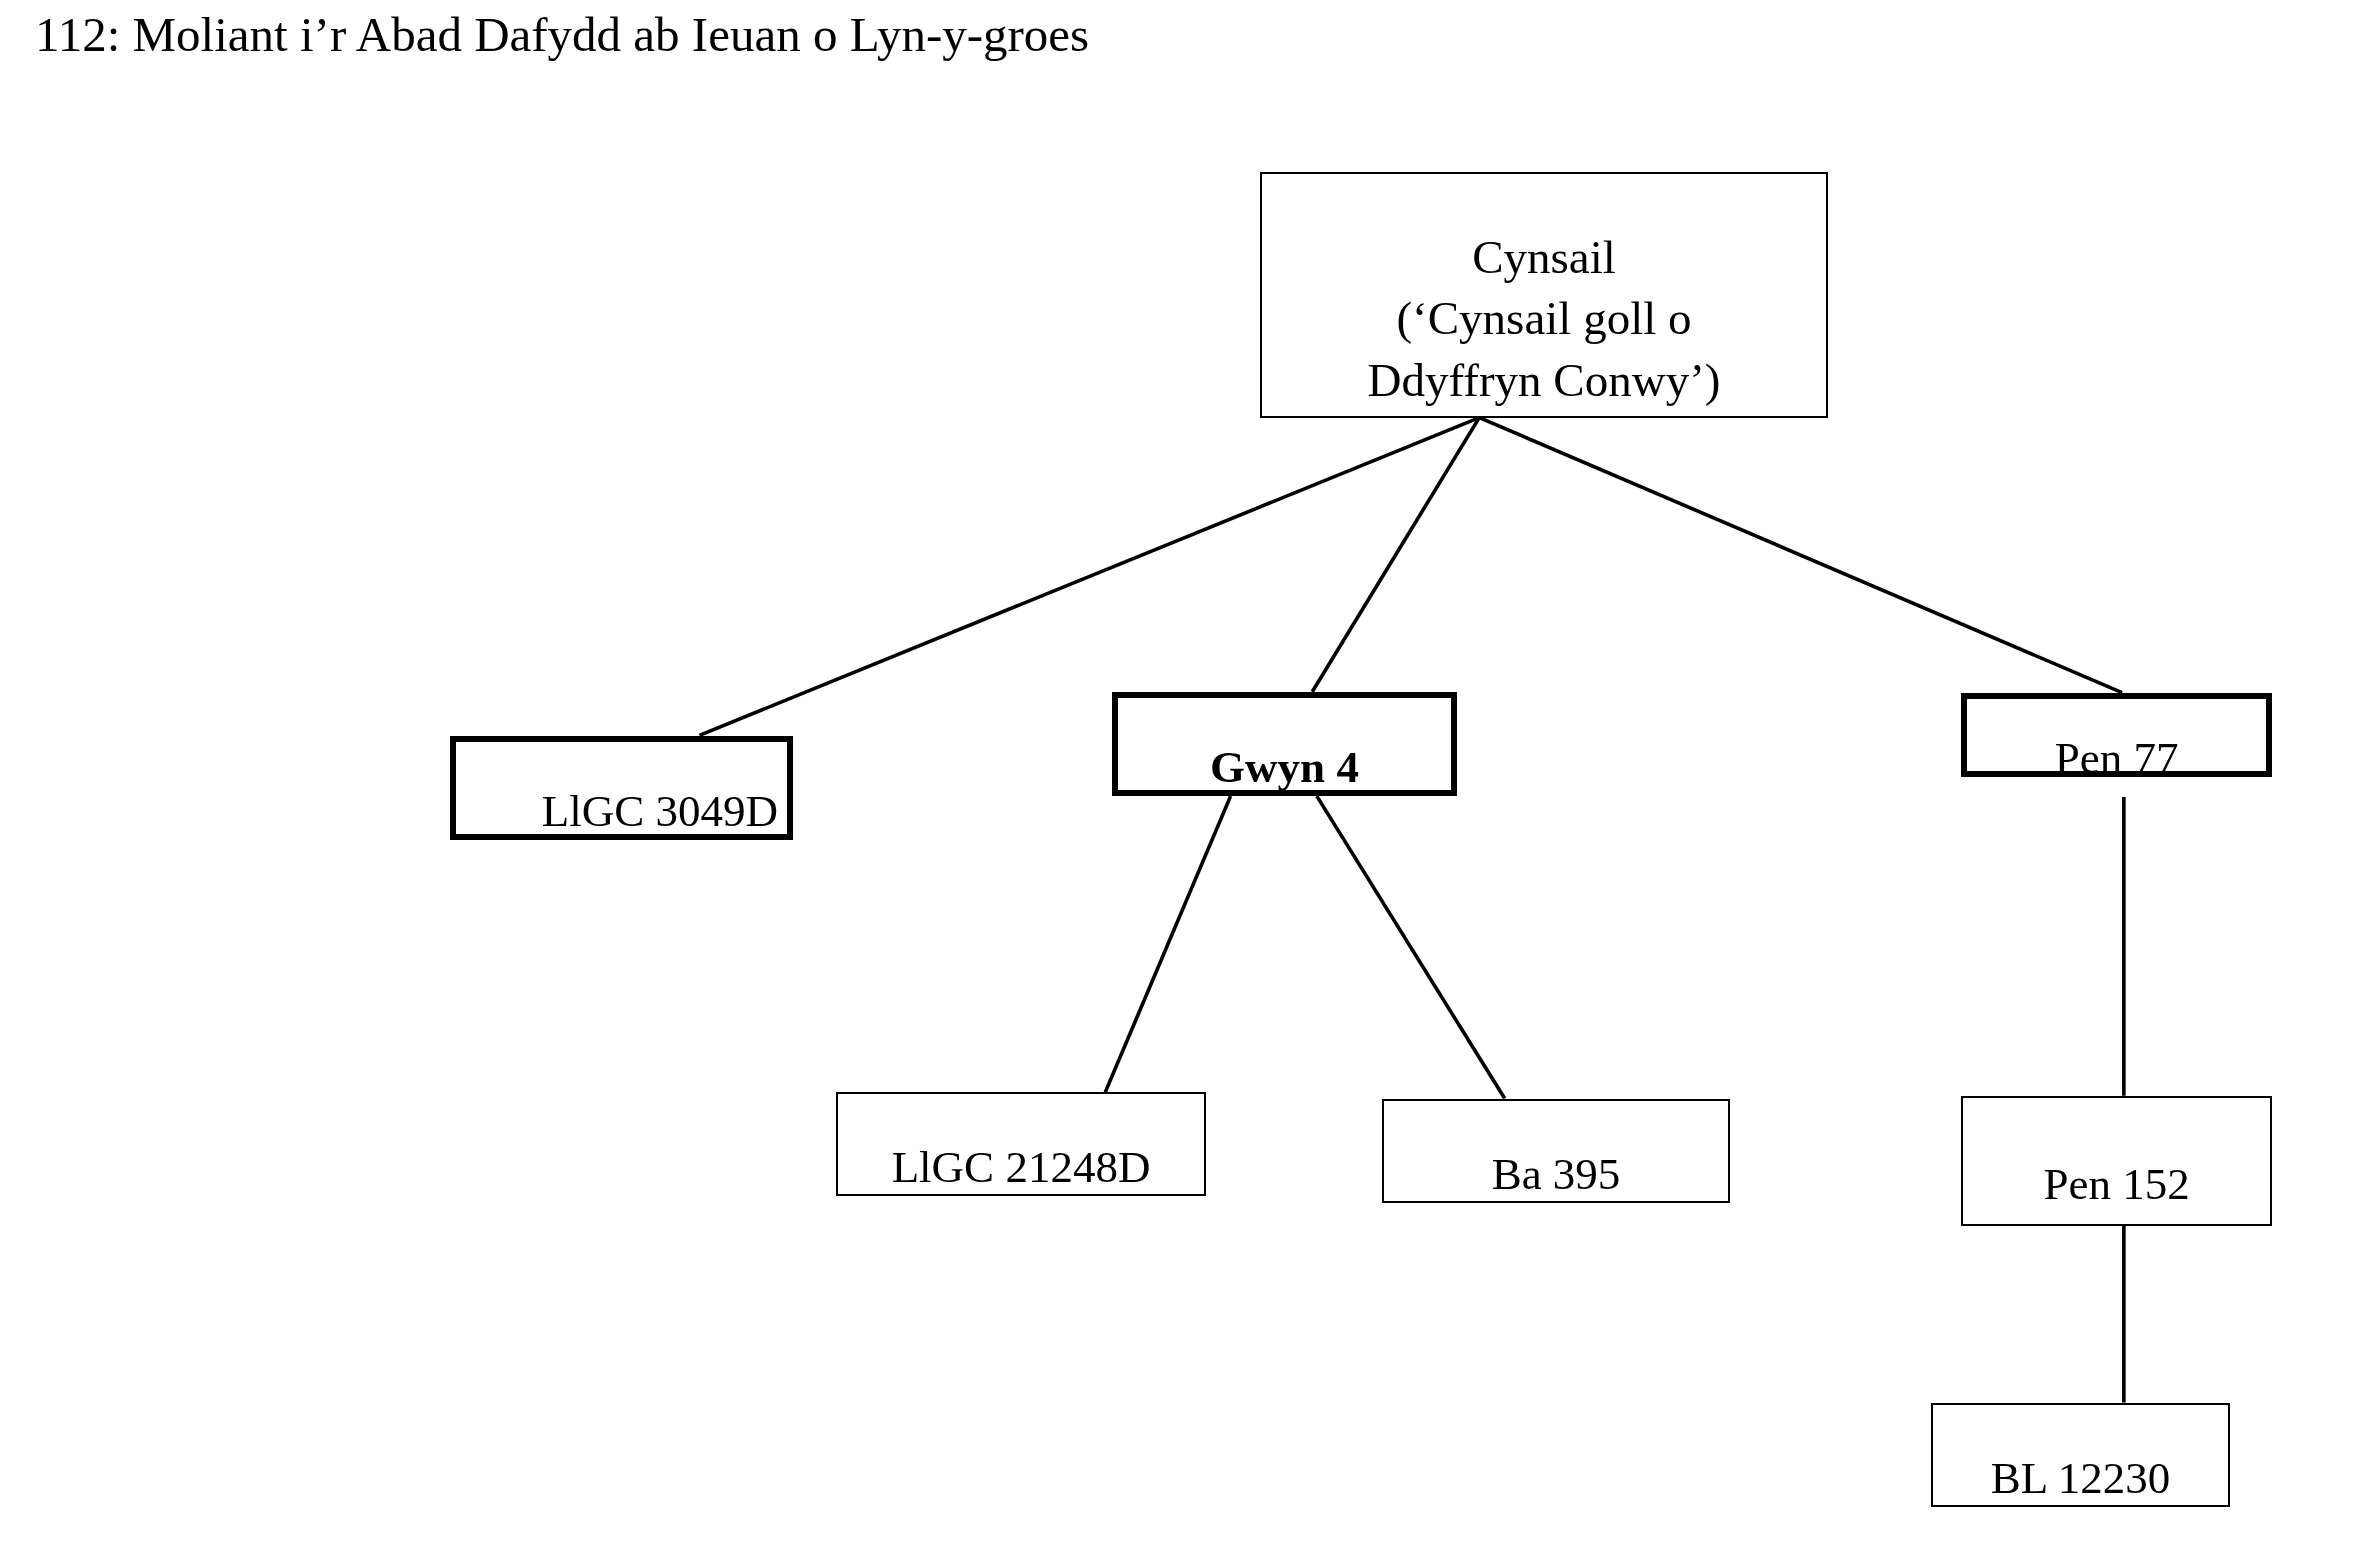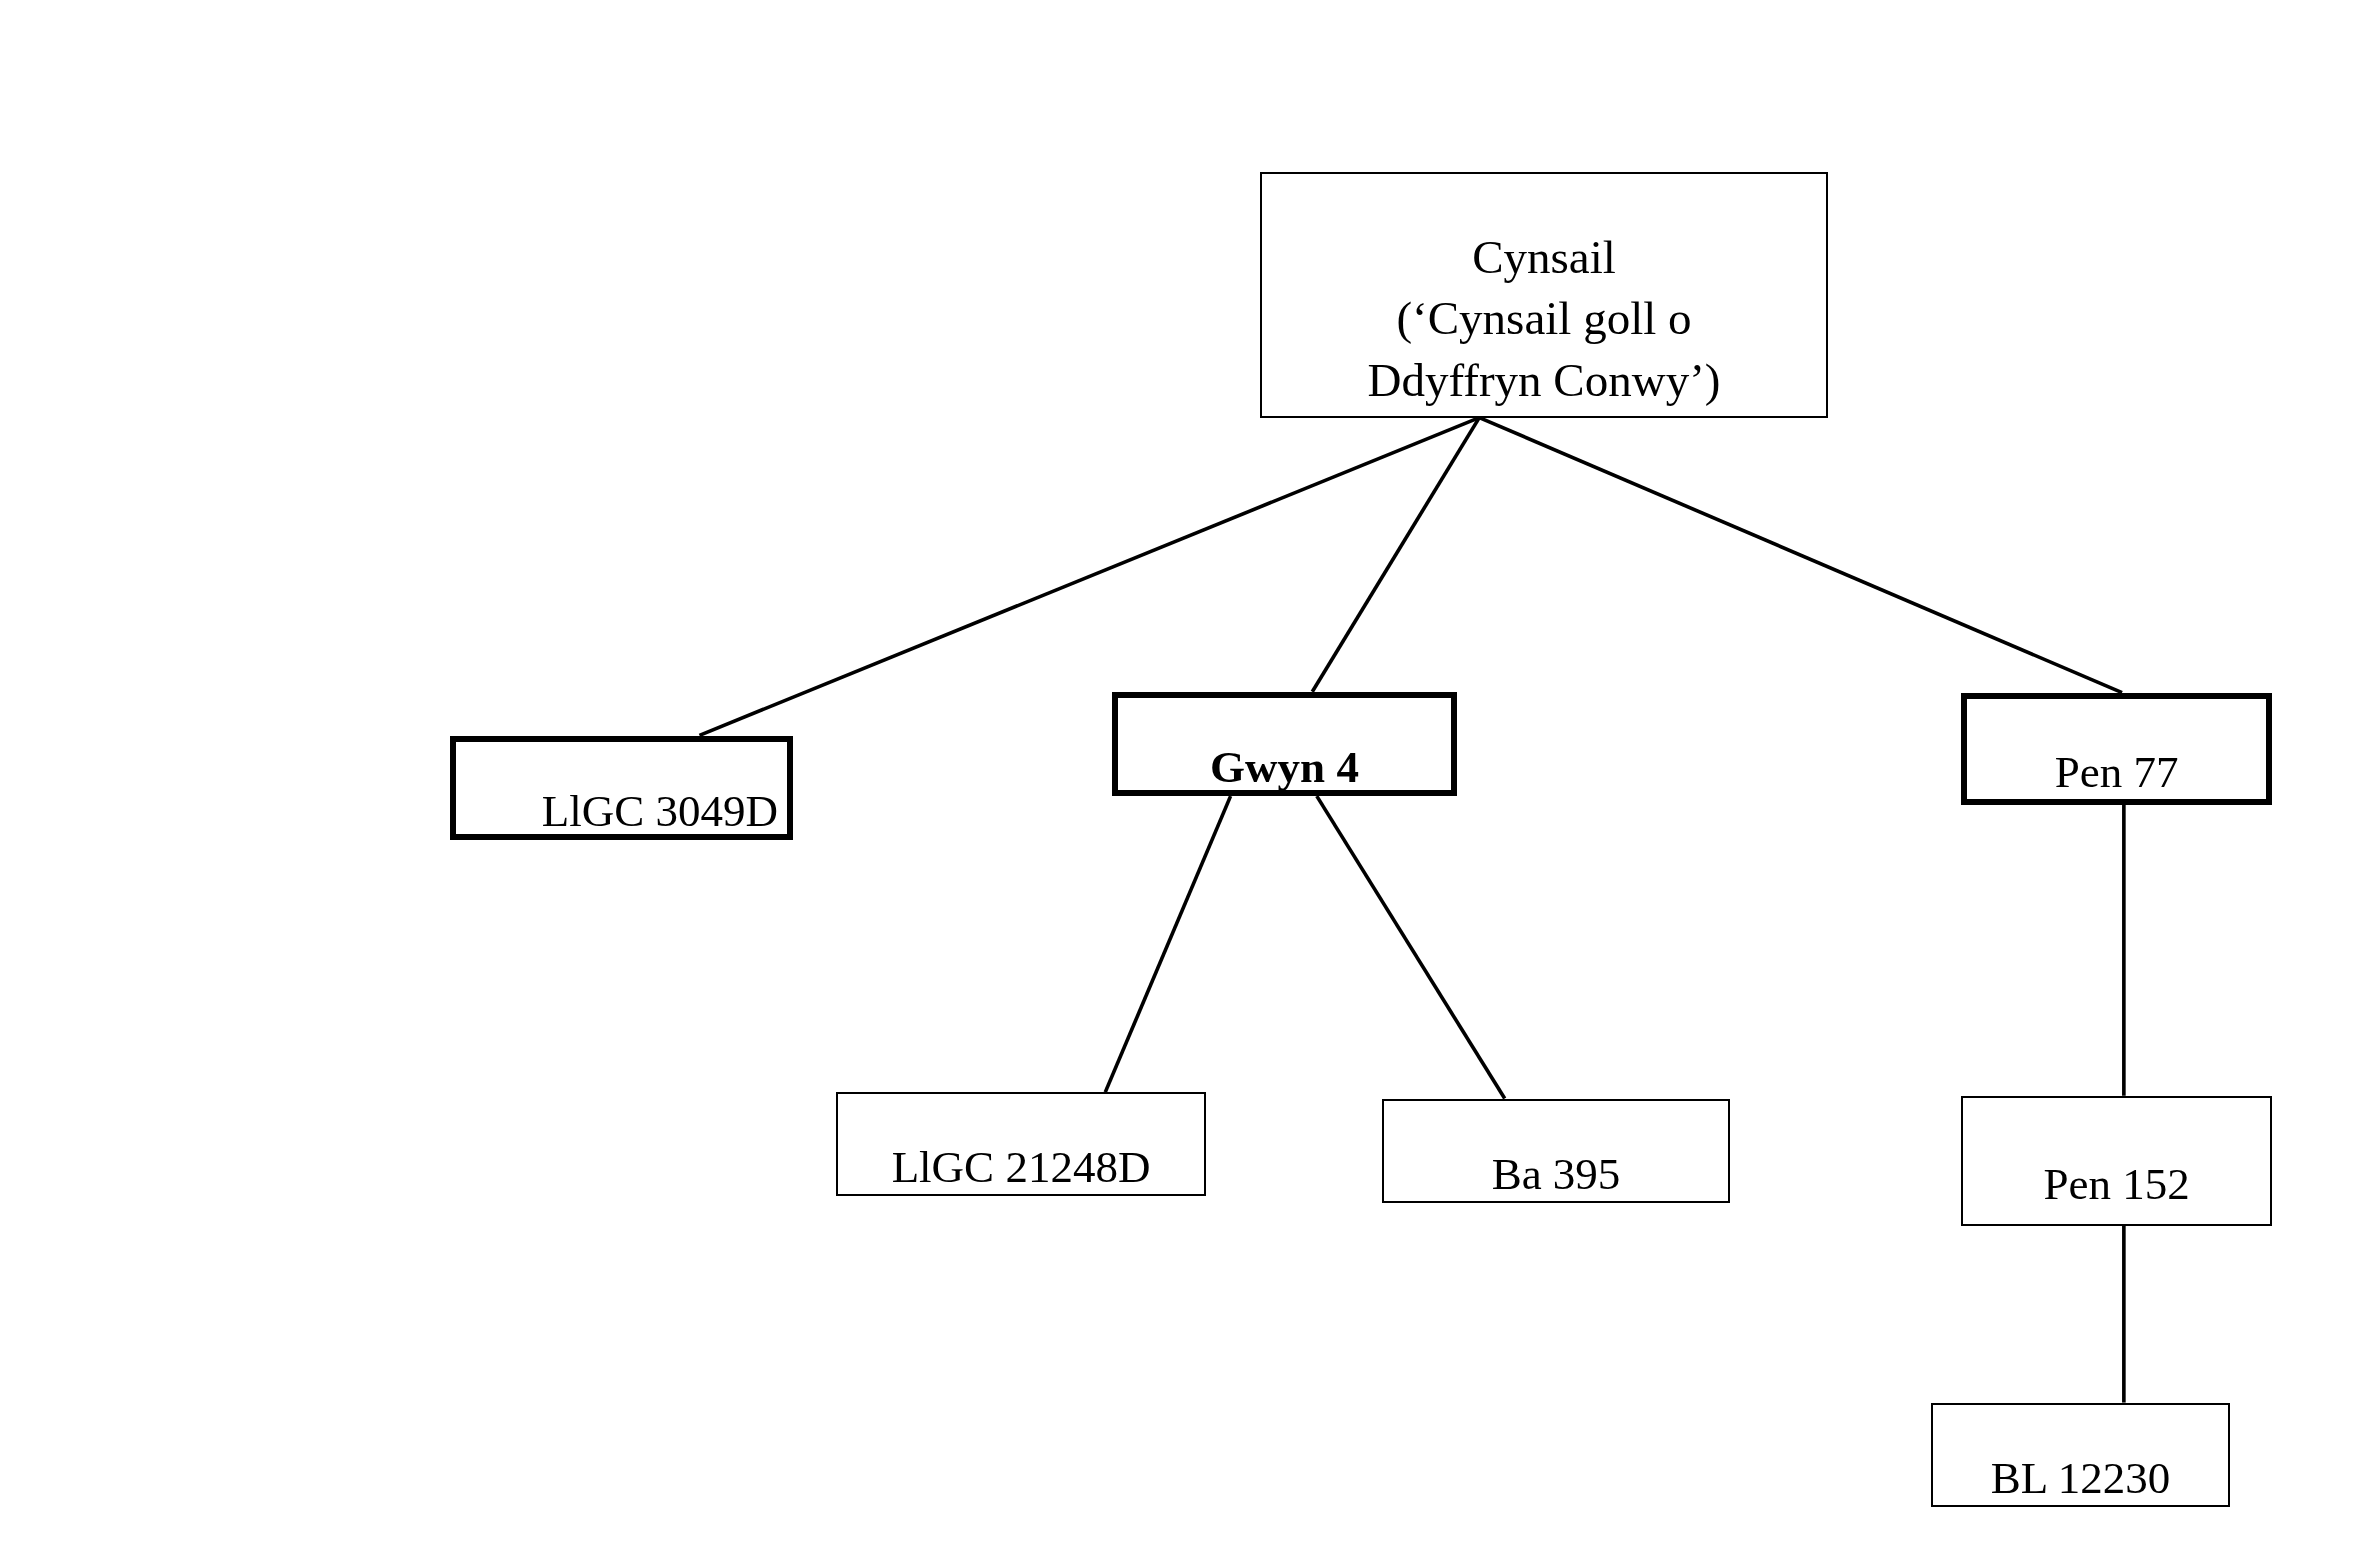--- a/index.html
+++ b/index.html
@@ -56,20 +56,21 @@
   .node.root .label {
     font-size: 47px;
     line-height: 1.30;
   }
 </style>
 </head>
 <body>
 
 <div id="page">
 
+  <div id="title">112: Moliant i’r Abad Dafydd ab Ieuan o Lyn-y-groes</div>
 
   <svg id="edges" viewBox="0 0 2592 1725" xmlns="http://www.w3.org/2000/svg">
       <line x1="1629" y1="460" x2="770" y2="810" stroke="#000000" stroke-width="4"></line>
       <line x1="1629" y1="460" x2="1445" y2="762" stroke="#000000" stroke-width="4"></line>
       <line x1="1629" y1="460" x2="2337" y2="763" stroke="#000000" stroke-width="4"></line>
       <line x1="1355" y1="877" x2="1217" y2="1203" stroke="#000000" stroke-width="4"></line>
       <line x1="1450" y1="877" x2="1657" y2="1210" stroke="#000000" stroke-width="4"></line>
       <line x1="2339" y1="878" x2="2339" y2="1207" stroke="#000000" stroke-width="4"></line>
       <line x1="2339" y1="1322" x2="2339" y2="1545" stroke="#000000" stroke-width="4"></line>
     </svg>
@@ -79,21 +80,21 @@
         <div class="label">Cynsail
 (‘Cynsail goll o
 Ddyffryn Conwy’)</div>
       </div>
       <div class="node thick" style="left: 450px; top: 736px; width: 343px; height: 104px; border-color: rgb(0, 0, 0); justify-content: flex-end;">
         <div class="label">LlGC 3049D</div>
       </div>
       <div class="node thick" style="left: 1112px; top: 692px; width: 345px; height: 104px; border-color: rgb(0, 0, 0); font-weight: bold;">
         <div class="label">Gwyn 4</div>
       </div>
-      <div class="node thick" style="left: 1961px; top: 693px; width: 311px; height: 112px; border-color: rgb(0, 0, 0);">
+      <div class="node thick" style="left: 1961px; top: 693px; width: 311px; height: 84px; border-color: rgb(0, 0, 0);">
         <div class="label">Pen 77</div>
       </div>
       <div class="node" style="left: 836px; top: 1092px; width: 370px; height: 104px; border-color: rgb(0, 0, 0);">
         <div class="label">LlGC 21248D</div>
       </div>
       <div class="node" style="left: 1382px; top: 1099px; width: 348px; height: 104px; border-color: rgb(0, 0, 0);">
         <div class="label">Ba 395</div>
       </div>
       <div class="node" style="left: 1961px; top: 1096px; width: 311px; height: 130px; border-color: rgb(0, 0, 0);">
         <div class="label">Pen 152</div>

